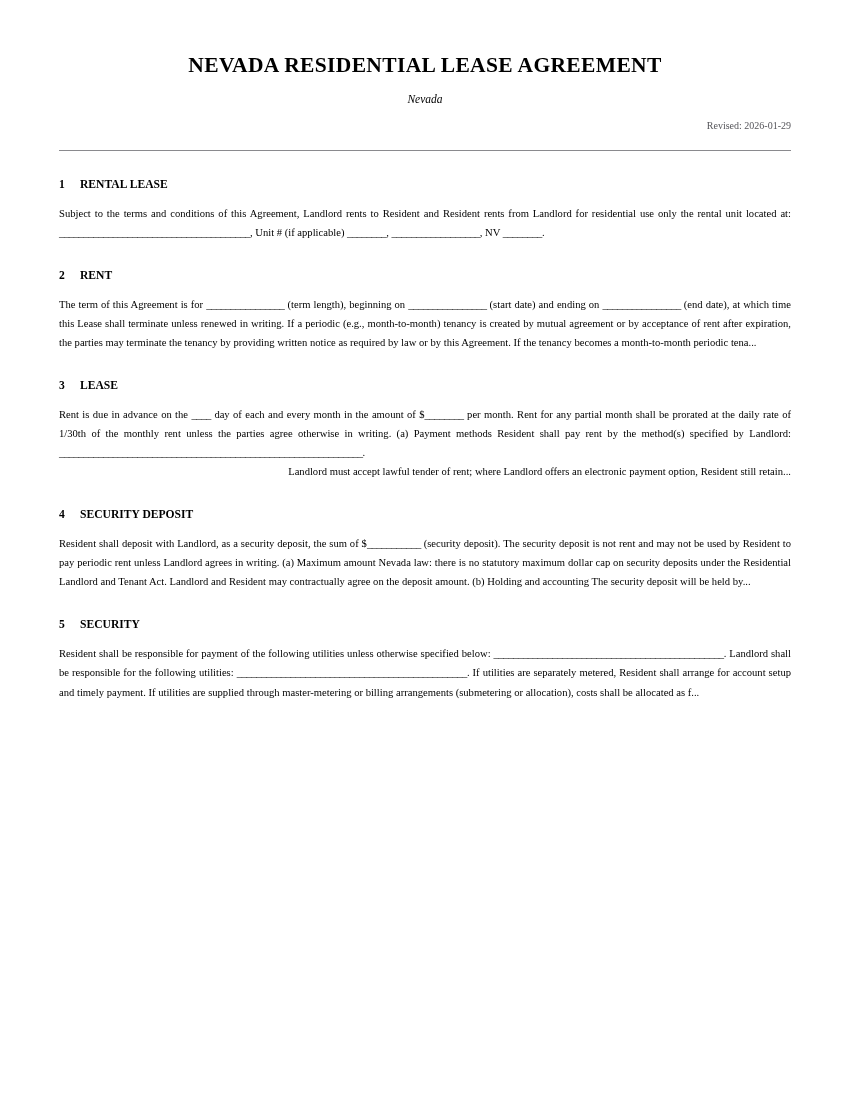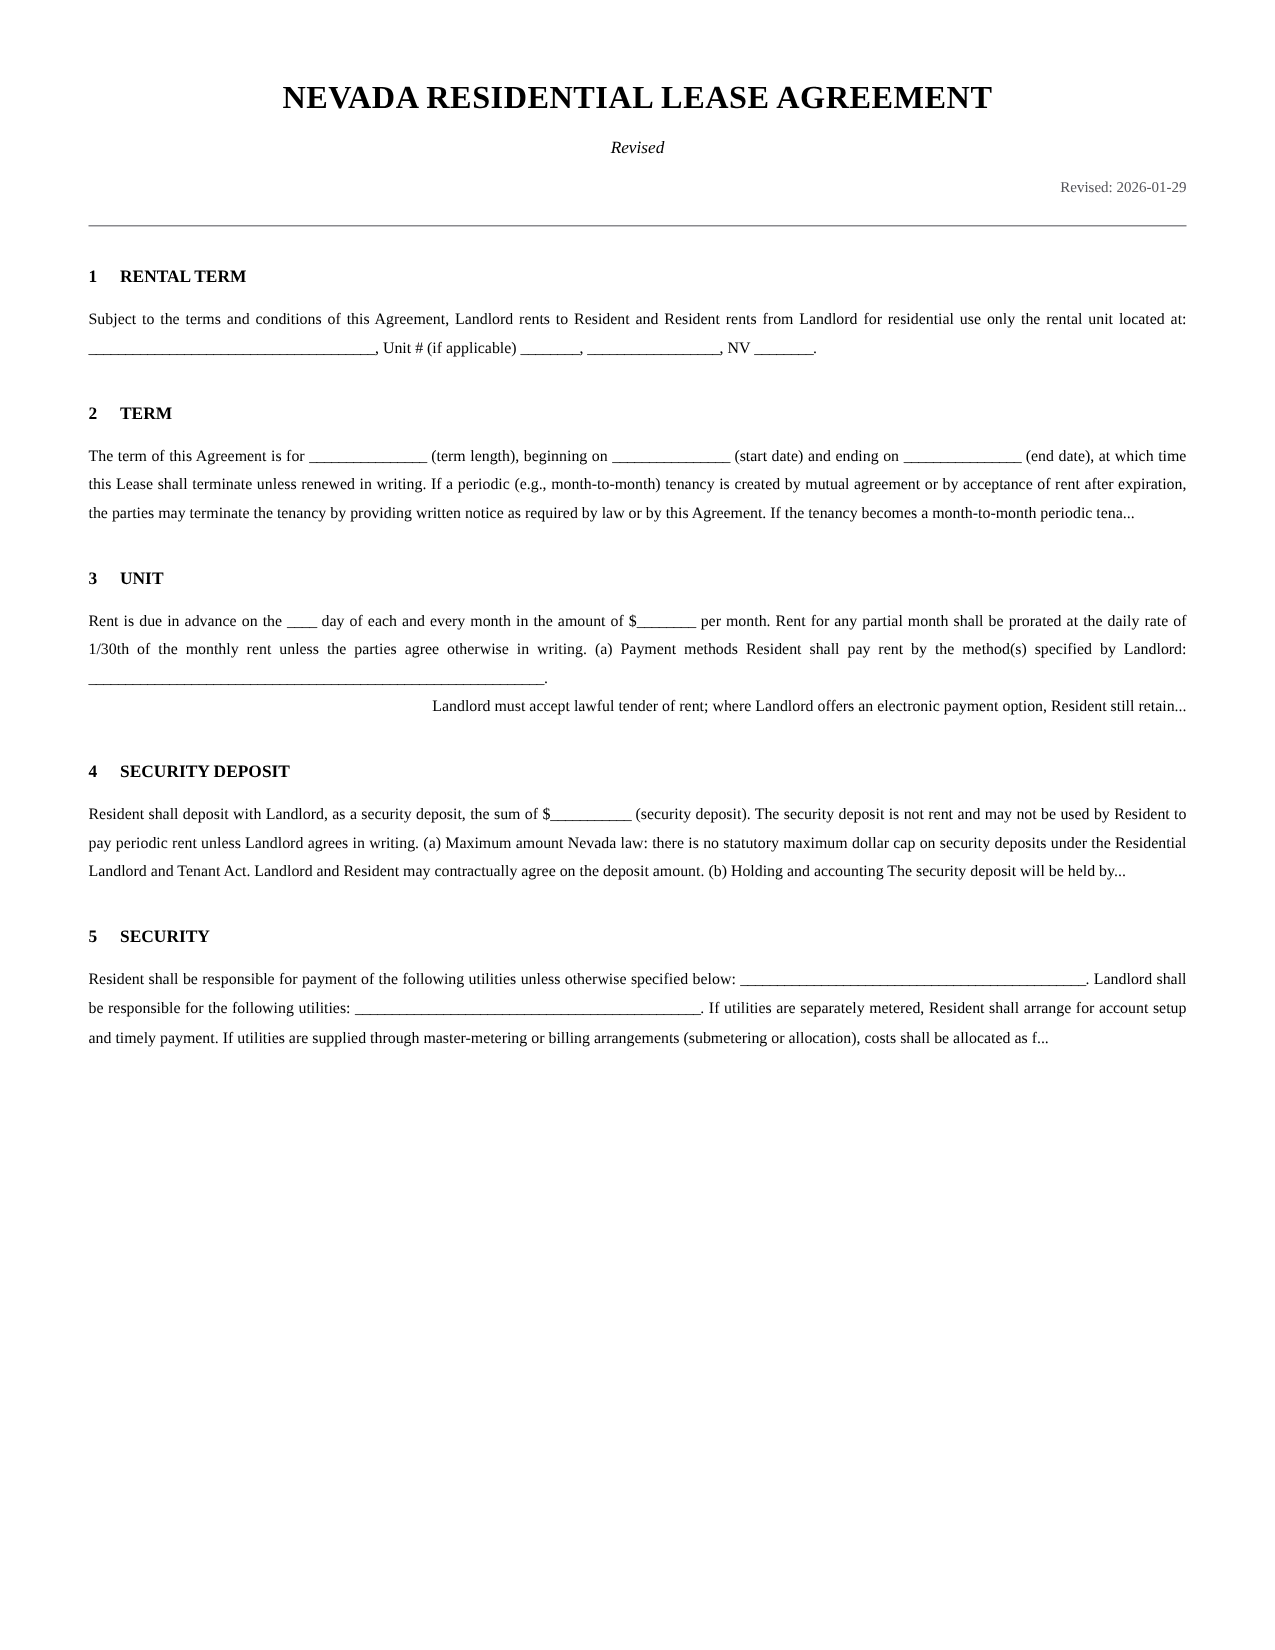--- a/index.html
+++ b/index.html
@@ -95,36 +95,36 @@
     white-space: nowrap;
   }
 </style>
 </head>
 <body>
 
 <div class="page">
   <div class="content">
 
     <h1 class="doc-title">NEVADA RESIDENTIAL LEASE AGREEMENT</h1>
-    <div class="doc-subtitle">Revised</div>
+    <div class="doc-subtitle">Nevada</div>
     <div class="doc-revised">Revised: 2026-01-29</div>
     <div class="header-rule"></div>
 
     <div class="section">
-      <div class="section-heading"><span class="sec-num">1</span><span>RENTAL TERM</span></div>
+      <div class="section-heading"><span class="sec-num">1</span><span>RENTAL LEASE</span></div>
       <p class="section-body"><span>Subject to the terms and conditions of this Agreement, Landlord rents to Resident and Resident rents from Landlord for residential use only the rental unit located at:</span> <span class="blank">_______________________________________</span><span>, Unit # (if applicable)</span> <span class="blank">________</span><span>,</span> <span class="blank">__________________</span><span>, NV</span> <span class="blank">________</span><span>.</span></p>
     </div>
 
     <div class="section">
-      <div class="section-heading"><span class="sec-num">2</span><span>TERM</span></div>
+      <div class="section-heading"><span class="sec-num">2</span><span>RENT</span></div>
       <p class="section-body"><span>The term of this Agreement is for</span> <span class="blank">________________</span> <span>(term length), beginning on</span> <span class="blank">________________</span> <span>(start date) and ending on</span> <span class="blank">________________</span> <span>(end date), at which time this Lease shall terminate unless renewed in writing. If a periodic (e.g., month-to-month) tenancy is created by mutual agreement or by acceptance of rent after expiration, the parties may terminate the tenancy by providing written notice as required by law or by this Agreement. If the tenancy becomes a month-to-month periodic tena...</span></p>
     </div>
 
     <div class="section">
-      <div class="section-heading"><span class="sec-num">3</span><span>UNIT</span></div>
+      <div class="section-heading"><span class="sec-num">3</span><span>LEASE</span></div>
       <p class="section-body"><span>Rent is due in advance on the</span> <span class="blank">____</span> <span>day of each and every month in the amount of $</span><span class="blank">________</span> <span>per month. Rent for any partial month shall be prorated at the daily rate of 1/30th of the monthly rent unless the parties agree otherwise in writing. (a) Payment methods Resident shall pay rent by the method(s) specified by Landlord:</span> <span class="blank">______________________________________________________________</span><span>.</span><span class="tail-line">Landlord must accept lawful tender of rent; where Landlord offers an electronic payment option, Resident still retain...</span></p>
     </div>
 
     <div class="section">
       <div class="section-heading"><span class="sec-num">4</span><span>SECURITY DEPOSIT</span></div>
       <p class="section-body"><span>Resident shall deposit with Landlord, as a security deposit, the sum of $</span><span class="blank">___________</span> <span>(security deposit). The security deposit is not rent and may not be used by Resident to pay periodic rent unless Landlord agrees in writing. (a) Maximum amount Nevada law: there is no statutory maximum dollar cap on security deposits under the Residential Landlord and Tenant Act. Landlord and Resident may contractually agree on the deposit amount. (b) Holding and accounting The security deposit will be held by...</span></p>
     </div>
 
     <div class="section">
       <div class="section-heading"><span class="sec-num">5</span><span>SECURITY</span></div>

